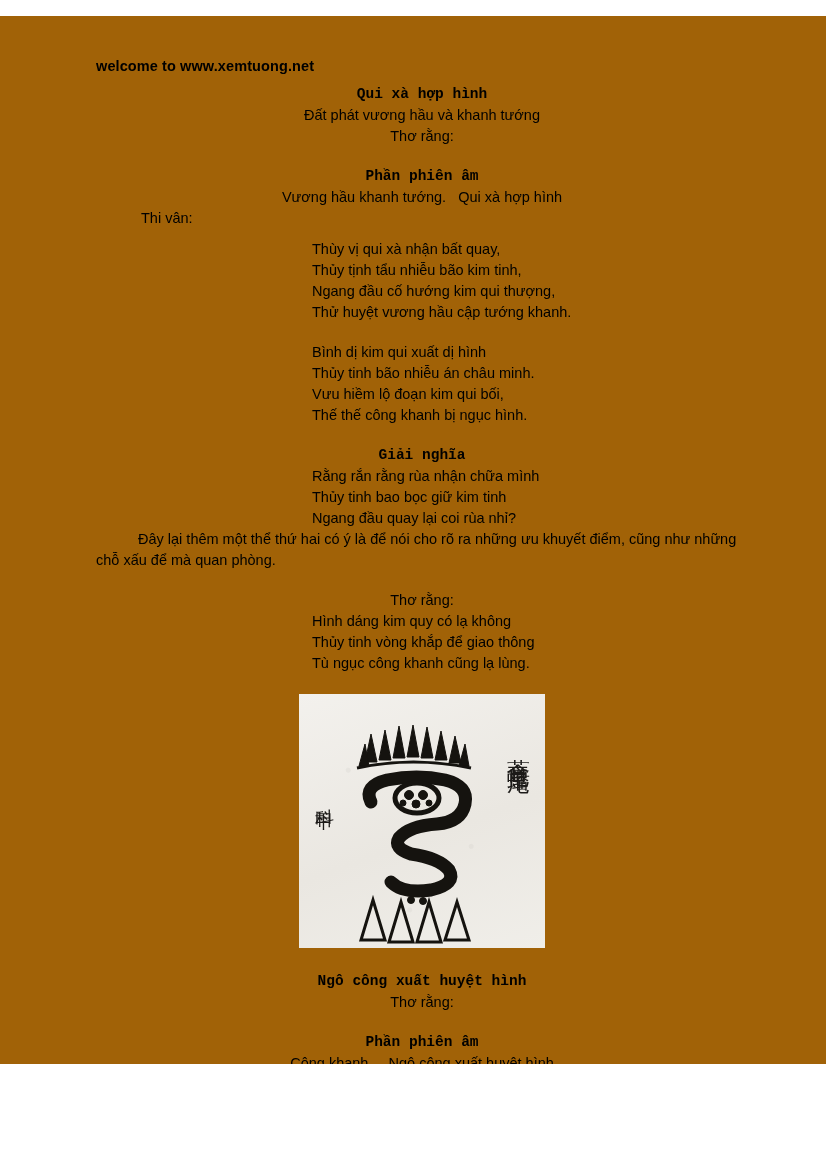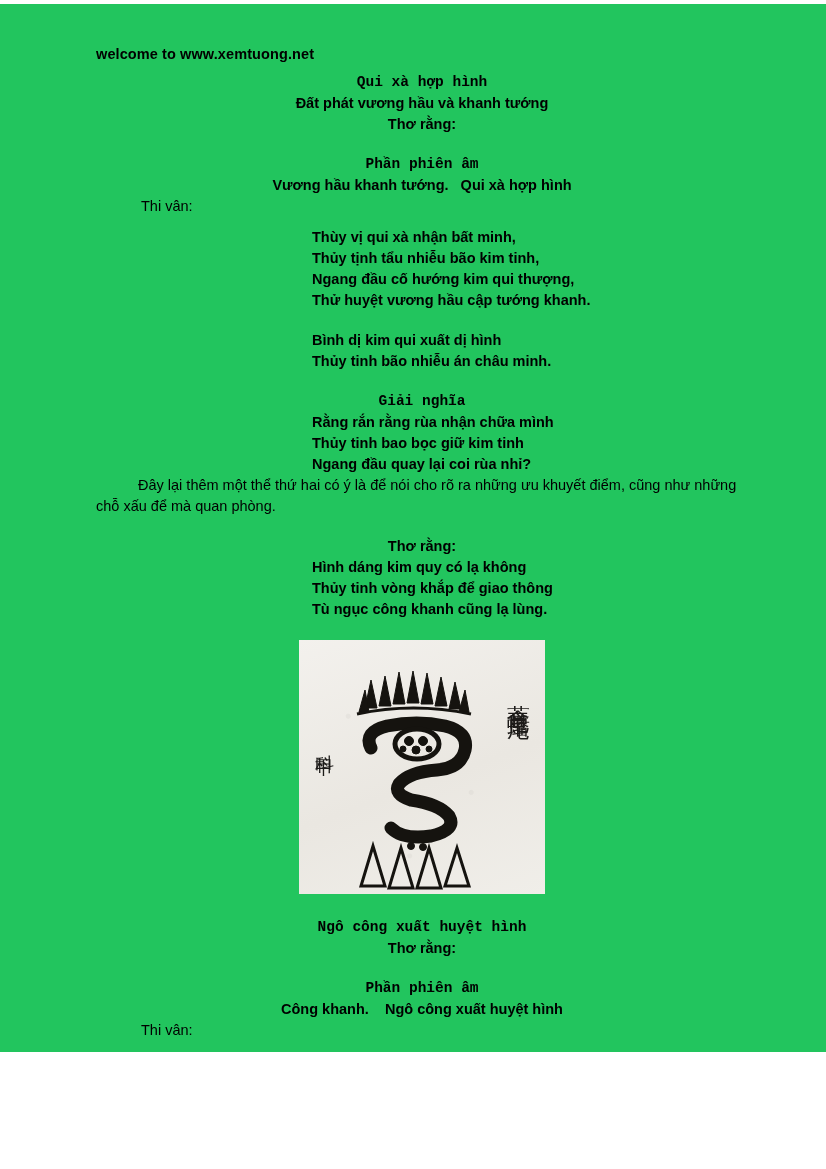--- a/index.html
+++ b/index.html
@@ -8,22 +8,22 @@
     background: #ffffff;
   }
   body {
     font-family: "Liberation Sans", sans-serif;
     color: #000000;
   }
   .page {
     position: relative;
     width: 826px;
     height: 1048px;
-    margin: 4px auto;
-    background: #22c55e;
+    margin: 16px auto;
+    background: #a16207;
     overflow: hidden;
   }
   .content {
     position: absolute;
     left: 96px;
     top: 42px;
     width: 652px;
   }
   .header-note {
     font-size: 14.5px;
@@ -33,21 +33,20 @@
     letter-spacing: 0.1px;
   }
   .ctr {
     text-align: center;
   }
   .line {
     font-size: 14.5px;
     line-height: 21px;
     margin: 0;
     white-space: pre-wrap;
-    font-weight: bold;
   }
   .title-line {
     font-size: 14.5px;
     font-weight: bold;
     line-height: 21px;
     margin: 0;
     text-align: center;
     font-family: Liberation Mono, monospace;
   }
   .spacer-sm { height: 10px; }
@@ -146,31 +145,33 @@
     <div class="spacer-md"></div>
 
     <div class="title-line">Phần phiên âm</div>
     <div class="line ctr">Vương hầu khanh tướng.   Qui xà hợp hình</div>
 
     <div class="indent-label">Thi vân:</div>
 
     <div class="spacer-sm"></div>
 
     <div class="verse">
-      <div class="line">Thùy vị qui xà nhận bất minh,</div>
+      <div class="line">Thùy vị qui xà nhận bất quay,</div>
       <div class="line">Thủy tịnh tẩu nhiễu bão kim tinh,</div>
       <div class="line">Ngang đầu cố hướng kim qui thượng,</div>
       <div class="line">Thử huyệt vương hầu cập tướng khanh.</div>
     </div>
 
     <div class="spacer-md"></div>
 
     <div class="verse">
       <div class="line">Bình dị kim qui xuất dị hình</div>
       <div class="line">Thủy tinh bão nhiễu án châu minh.</div>
+      <div class="line">Vưu hiềm lộ đoạn kim qui bối,</div>
+      <div class="line">Thế thế công khanh bị ngục hình.</div>
     </div>
 
     <div class="spacer-md"></div>
 
     <div class="title-line">Giải nghĩa</div>
 
     <div class="verse">
       <div class="line">Rằng rắn rằng rùa nhận chữa mình</div>
       <div class="line">Thủy tinh bao bọc giữ kim tinh</div>
       <div class="line">Ngang đầu quay lại coi rùa nhỉ?</div>

